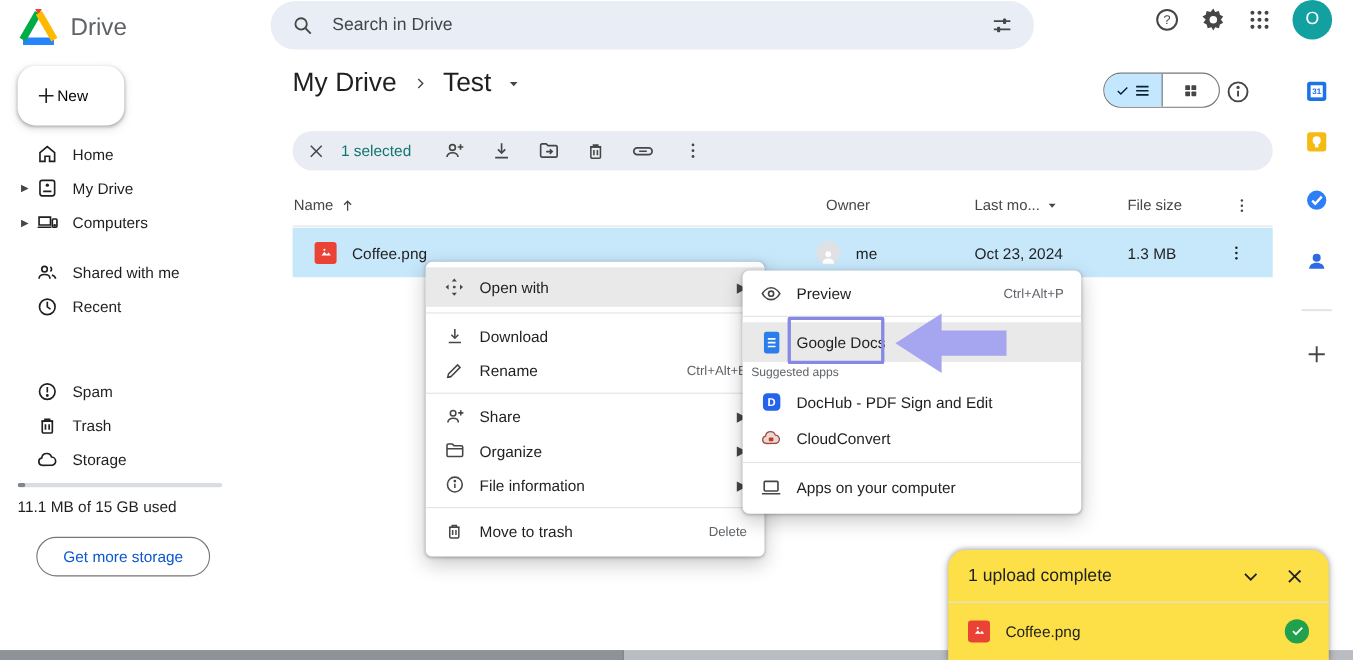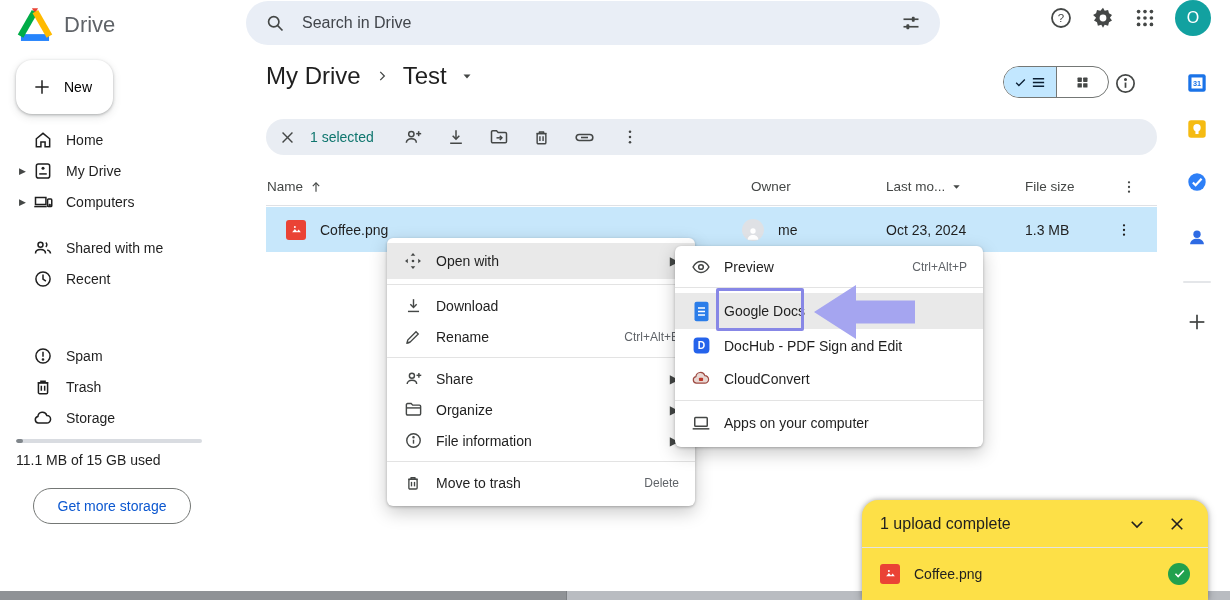--- a/index.html
+++ b/index.html
@@ -19,21 +19,21 @@
   .search-input { flex:1; border:none; outline:none; background:transparent;
     font-size:16px; color:#41454b; font-family:inherit; margin-left:14px; }
   .search-input::placeholder { color:#41454b; opacity:1; }
   .top-icon { width:26px; height:26px; display:flex; align-items:center; justify-content:center; color:#444746; }
   .avatar { left:1175px; top:0px; width:36px; height:36px; border-radius:50%;
     background:#12a1a0; color:#fff; font-size:16px; display:flex; align-items:center; justify-content:center; }
 
   
   .new-btn { left:16px; top:60px; width:97px; height:54px; background:#fff; border:none;
     border-radius:16px; box-shadow:0 1px 3px rgba(60,64,67,.35), 0 3px 8px rgba(60,64,67,.15);
-    display:flex; align-items:center; padding-left:16px; gap:12px; font-size:14px; font-family:inherit; cursor:pointer; }
+    display:flex; align-items:center; padding-left:16px; font-size:14px; font-family:inherit; cursor:pointer; }
   .nav-group { left:0; width:246px; }
   .nav-item { position:relative; display:flex; align-items:center; height:31px; padding-left:33px; border-radius:0 16px 16px 0; cursor:pointer; }
   .nav-exp { position:absolute; left:19px; font-size:9px; color:#444746; }
   .nav-ic { width:20px; height:20px; color:#1f1f1f; flex:none; }
   .nav-lb { margin-left:13px; font-size:14px; color:#1f1f1f; white-space:nowrap; }
   .storage-bar { left:16px; top:439px; width:186px; height:4px; background:#d9dce1; border-radius:2px; overflow:hidden; }
   .storage-fill { width:7px; height:100%; background:#80868b; border-radius:2px; }
   .storage-text { left:16px; top:452px; font-size:14px; color:#1f1f1f; }
   .more-storage { left:33px; top:488px; width:158px; height:36px; border:1px solid #747775;
     border-radius:18px; background:#fff; color:#0b57d0; font-size:14px; font-family:inherit;
@@ -524,20 +524,21 @@
   <div class="mdiv"></div>
   <div class="mi mi-tall hl">
     <span class="mic">
         <svg width="17" height="21" viewBox="0 0 24 30">
           <rect x="2" y="1" width="20" height="28" rx="3" fill="#2b7de9"></rect>
           <path d="M7 10h10M7 15h10M7 20h10" stroke="#fff" stroke-width="2.2"></path>
         </svg>
       </span>
     <span class="mil">Google Docs</span>
   </div>
+  <div class="sect">Suggested apps</div>
   <div class="mi" style="height:33px;">
     <span class="mic">
         <svg width="19" height="19" viewBox="0 0 24 24">
           <rect x="2" y="2" width="20" height="20" rx="5" fill="#2563eb"></rect>
           <text x="12" y="17" font-size="13" font-weight="bold" text-anchor="middle" fill="#fff" font-family="Liberation Sans, sans-serif">D</text>
         </svg>
       </span>
     <span class="mil">DocHub - PDF Sign and Edit</span>
   </div>
   <div class="mi" style="height:33px;">

